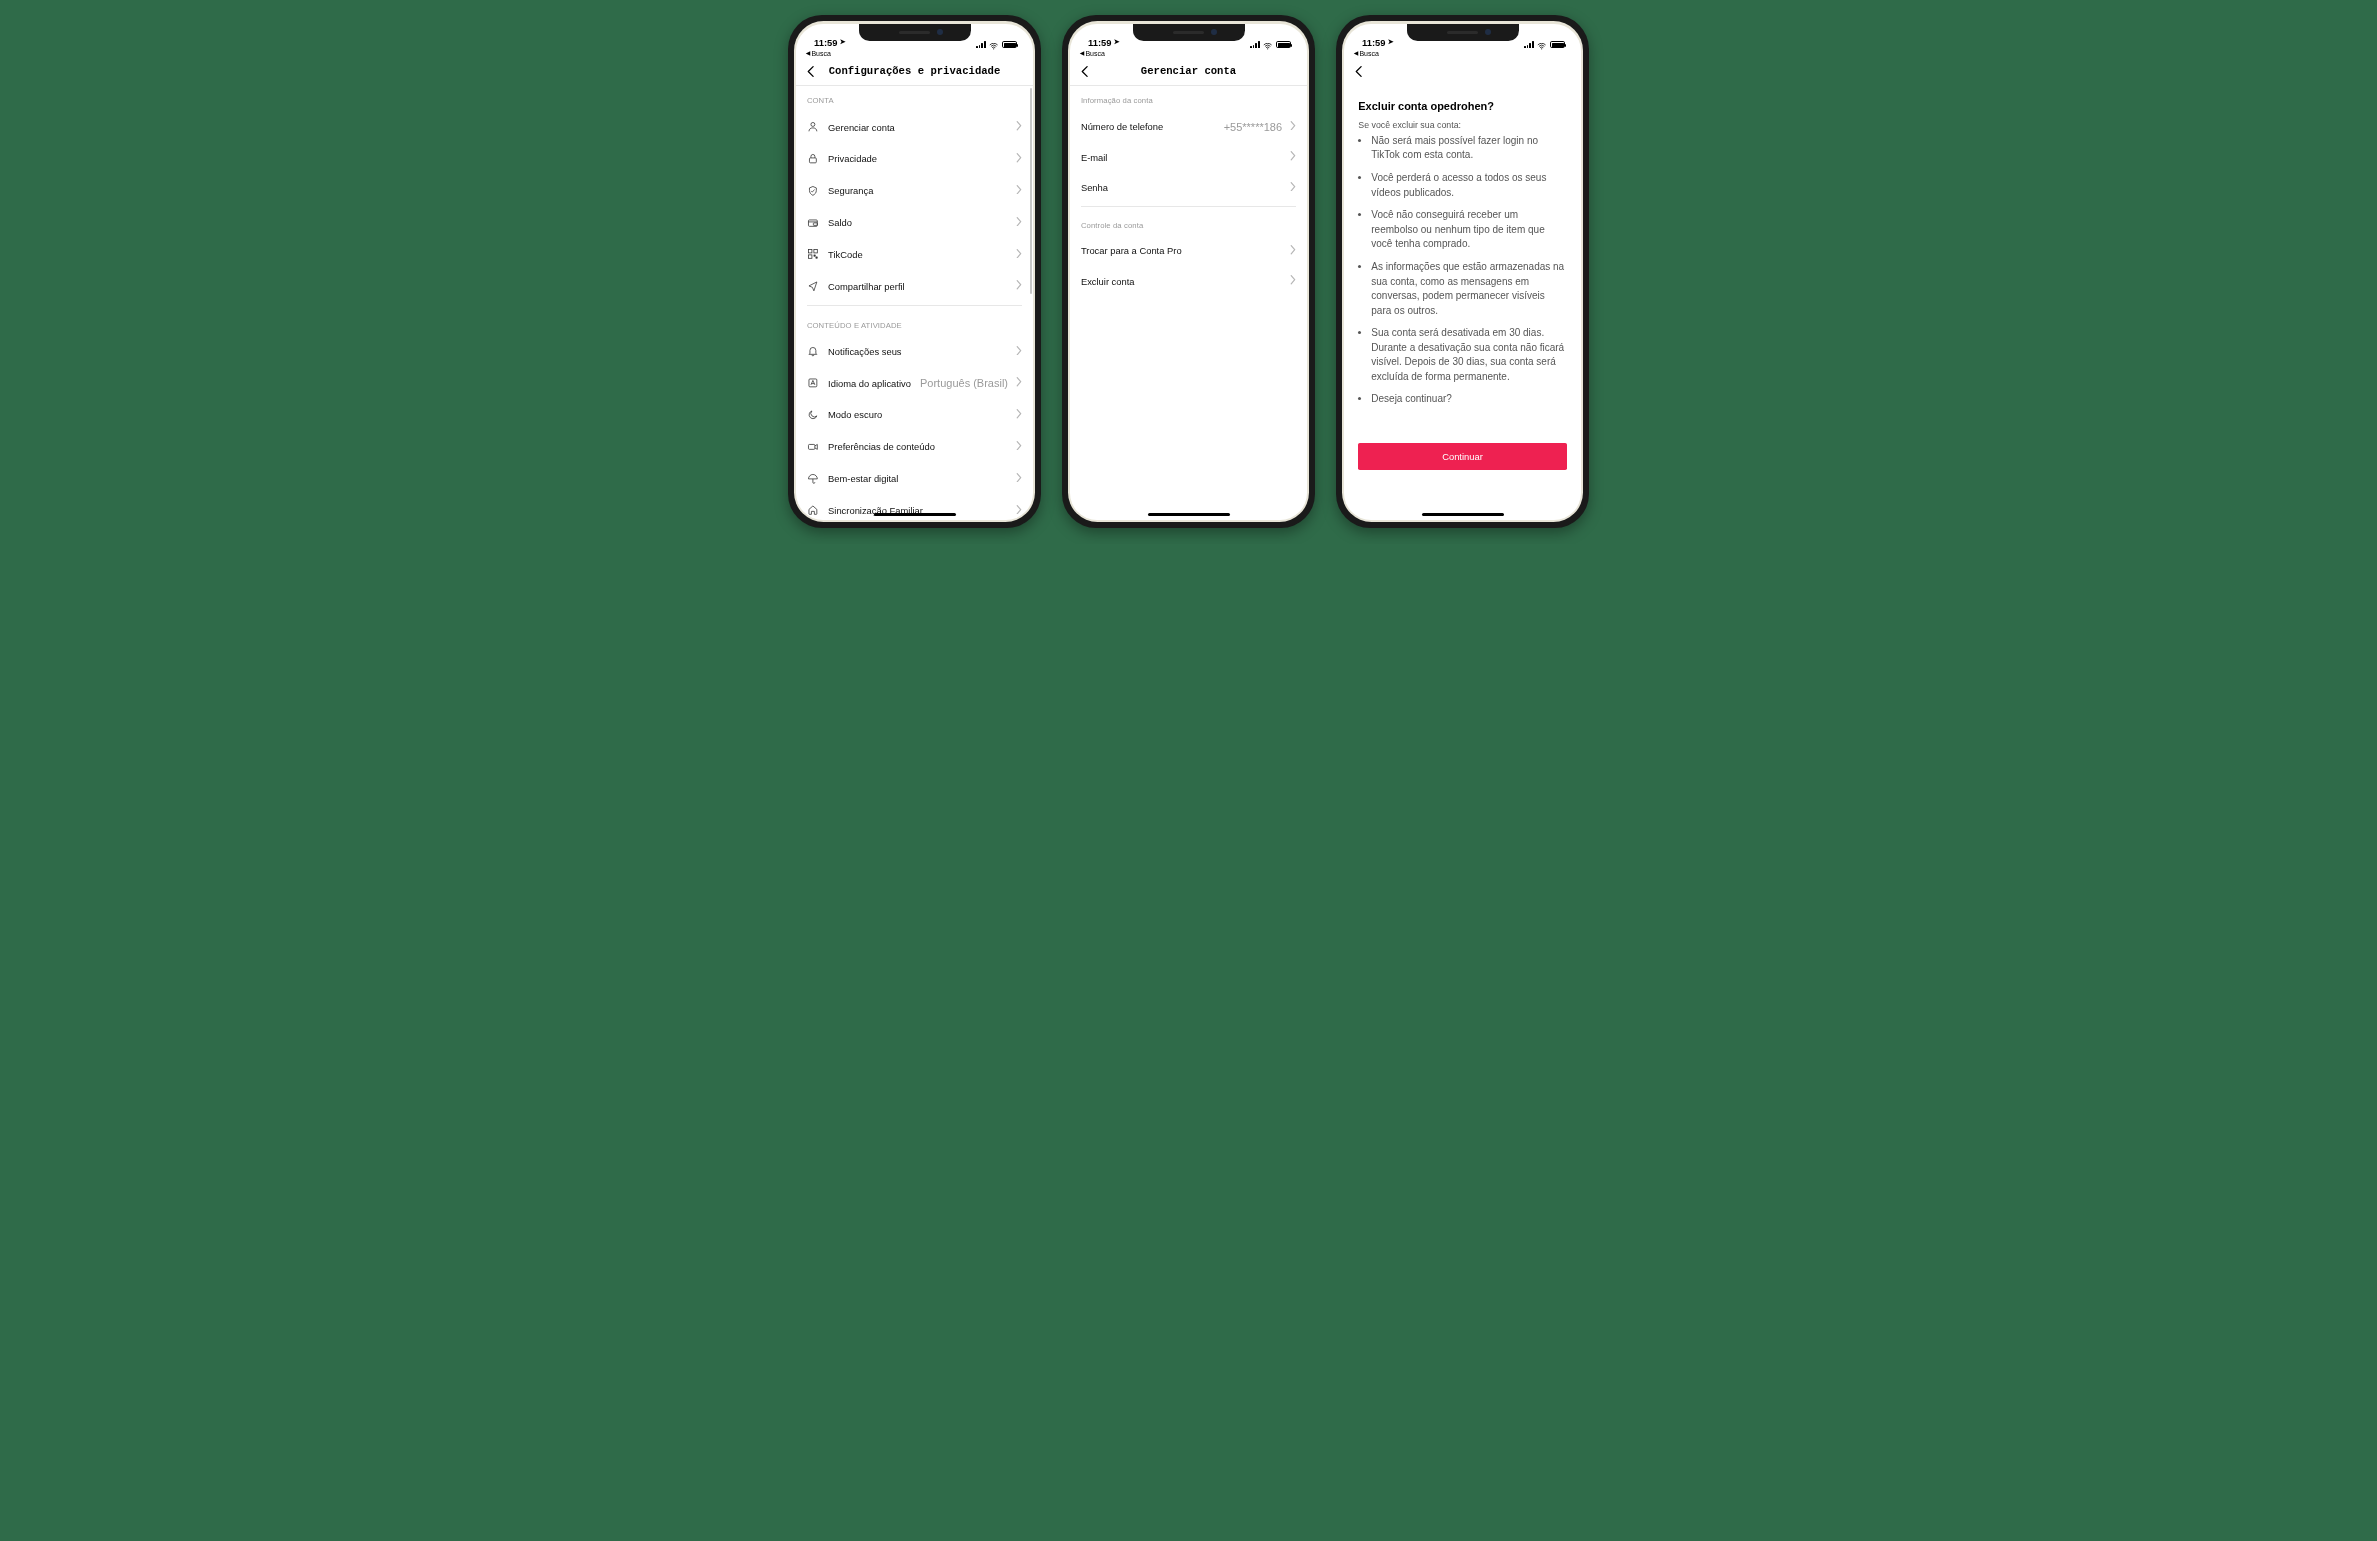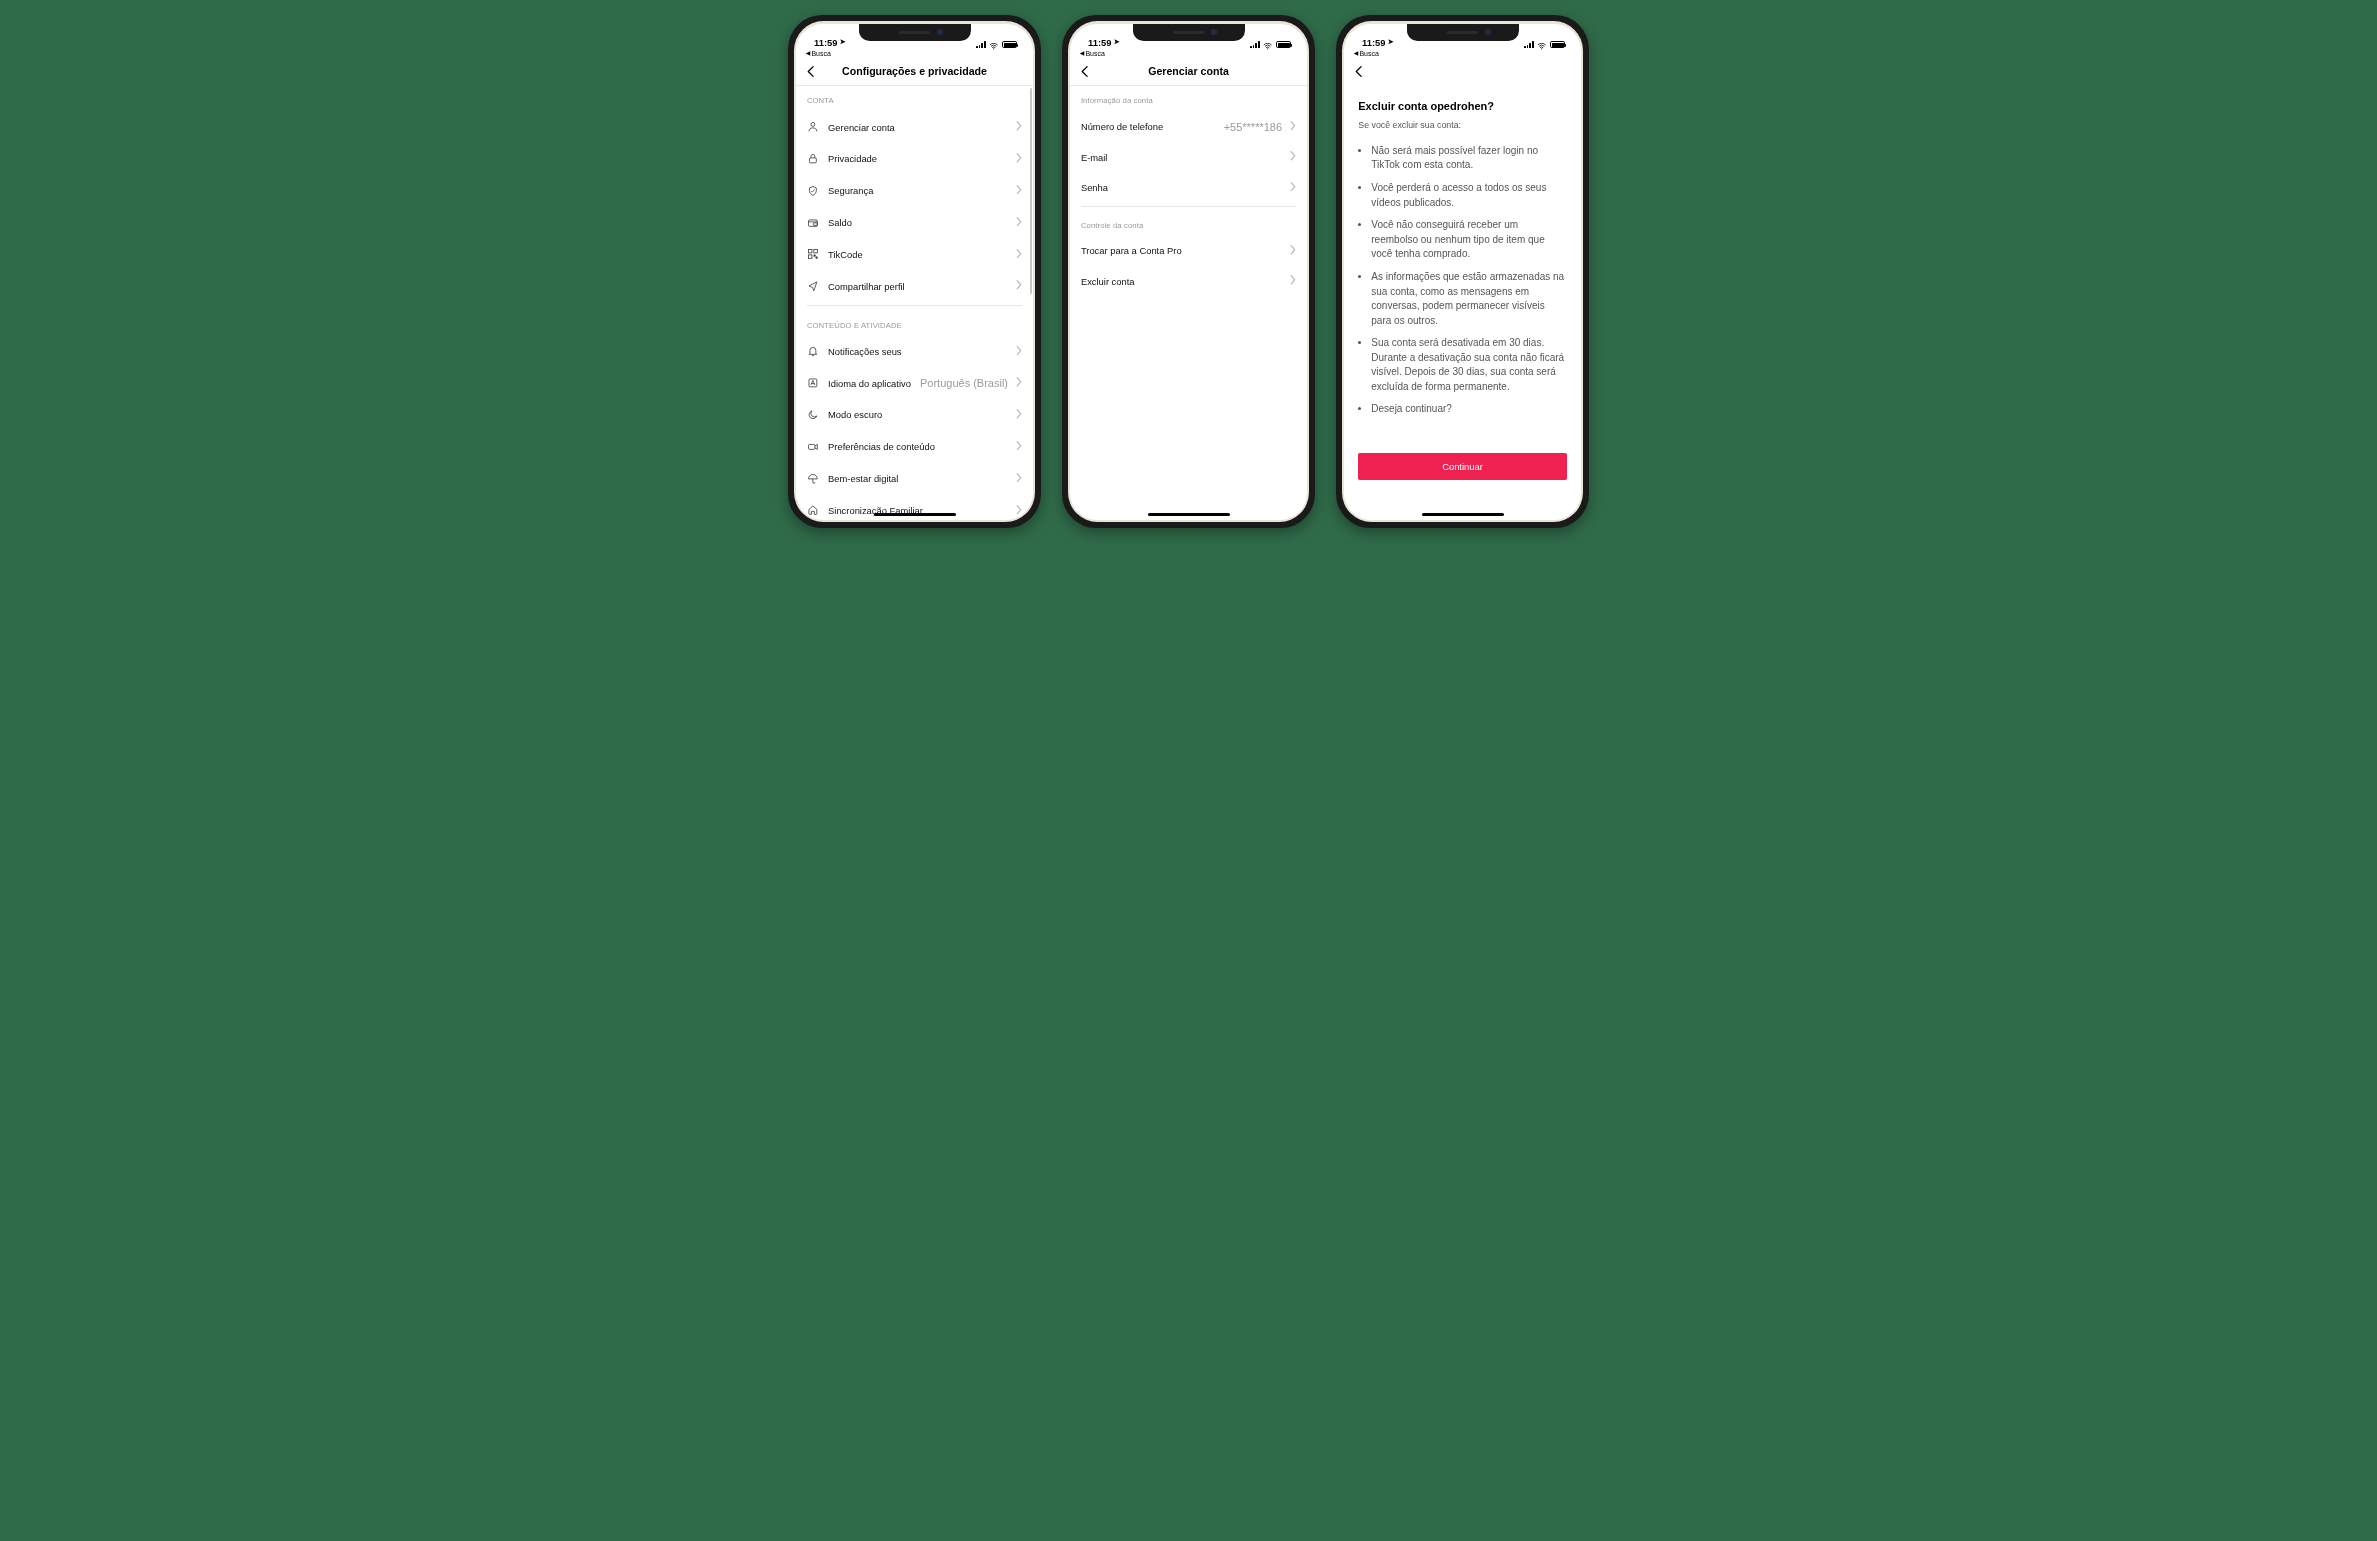--- a/index.html
+++ b/index.html
@@ -106,20 +106,21 @@
     font-size: 7px; color:#000; padding: 0 0 1.2px 9.4px;
     display:flex; align-items:center; gap:1.2px;
   }
   .breadcrumb-back .tri { font-size:5.9px; }
   
   .page-header {
     position: relative;
     height: 28px;
     display:flex; align-items:center; justify-content:center;
     border-bottom: 0.6px solid var(--divider);
+    font-family: Liberation Mono, monospace;
   }
   .page-header .back {
     position:absolute; left: 8.2px; top: 50%; transform: translateY(-50%);
     width: 14px; height:14px; display:flex; align-items:center; justify-content:center;
     cursor:pointer;
   }
   .page-header .title { font-size: 10.6px; font-weight: 700; color:#000; }
   .page-header.no-border { border-bottom: none; }
   
   .content { flex:1; overflow-y:auto; position: relative; }
@@ -141,21 +142,21 @@
   .row .chev { color: var(--chevron); flex-shrink:0; }
   .row .chev svg { width:5.9px; height:9.4px; }
   .hr { height:0; border-top:0.6px solid var(--divider); margin: 3.5px 10.6px; }
   .scrollhint {
     position:absolute; right:1.2px; top:2.4px; width:1.8px; height:206px;
     background: rgba(0,0,0,.22); border-radius:1.2px;
   }
   
   .delete-body { padding: 14px 14px 0; }
   .delete-title { font-size: 11px; font-weight:700; color:#000; margin-bottom: 8.2px; }
-  .delete-sub { font-size:8.8px; color:#555; margin-bottom: 14px; }
+  .delete-sub { font-size:8.8px; color:#555; margin-bottom: 4px; }
   ul.delete-list { margin:0; padding-left: 13px; }
   ul.delete-list li { font-size: 10px; color:#555; line-height:1.45; margin-bottom: 8.2px; }
   .cta {
     margin: 28px 0 0;
     background: var(--pink);
     color:#fff; font-size:9.4px; font-weight:500;
     height: 27px; border:none; width:100%;
     border-radius: 1.8px; cursor:pointer;
   }
 </style>

